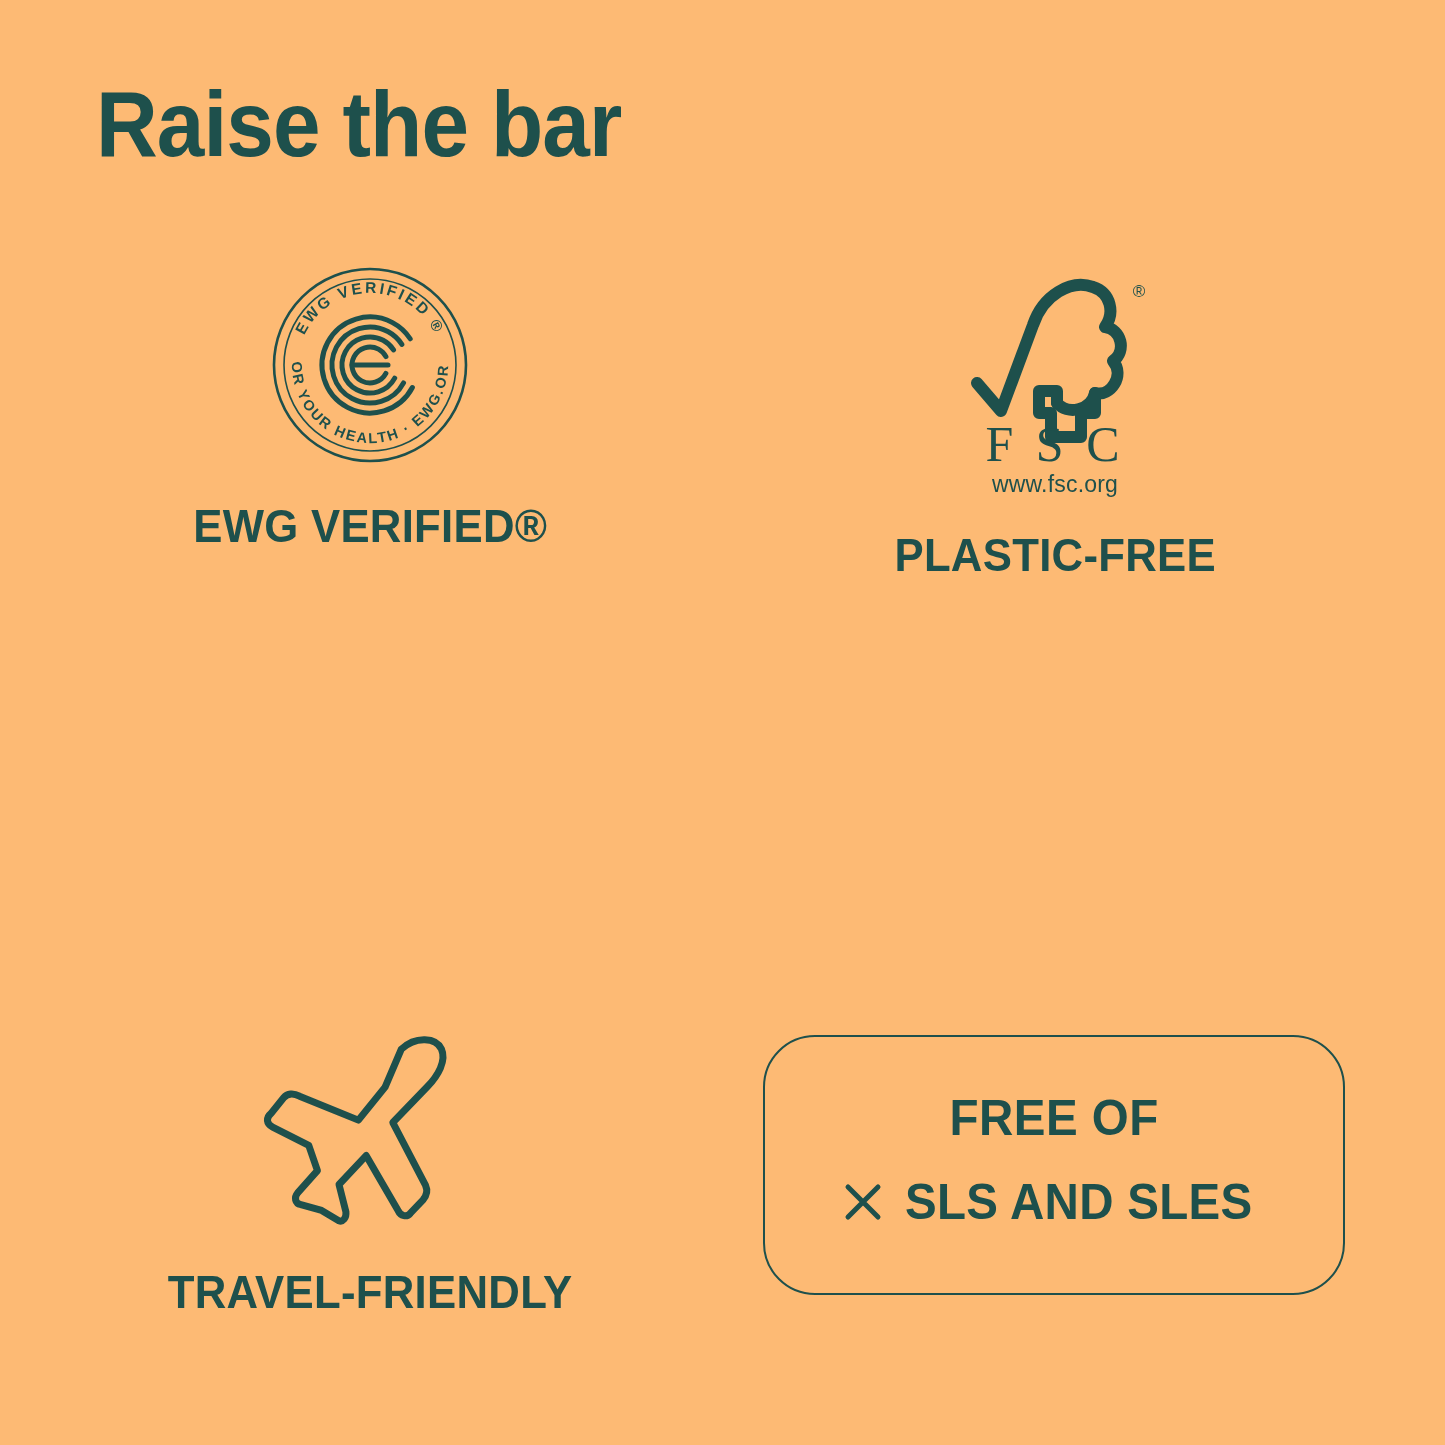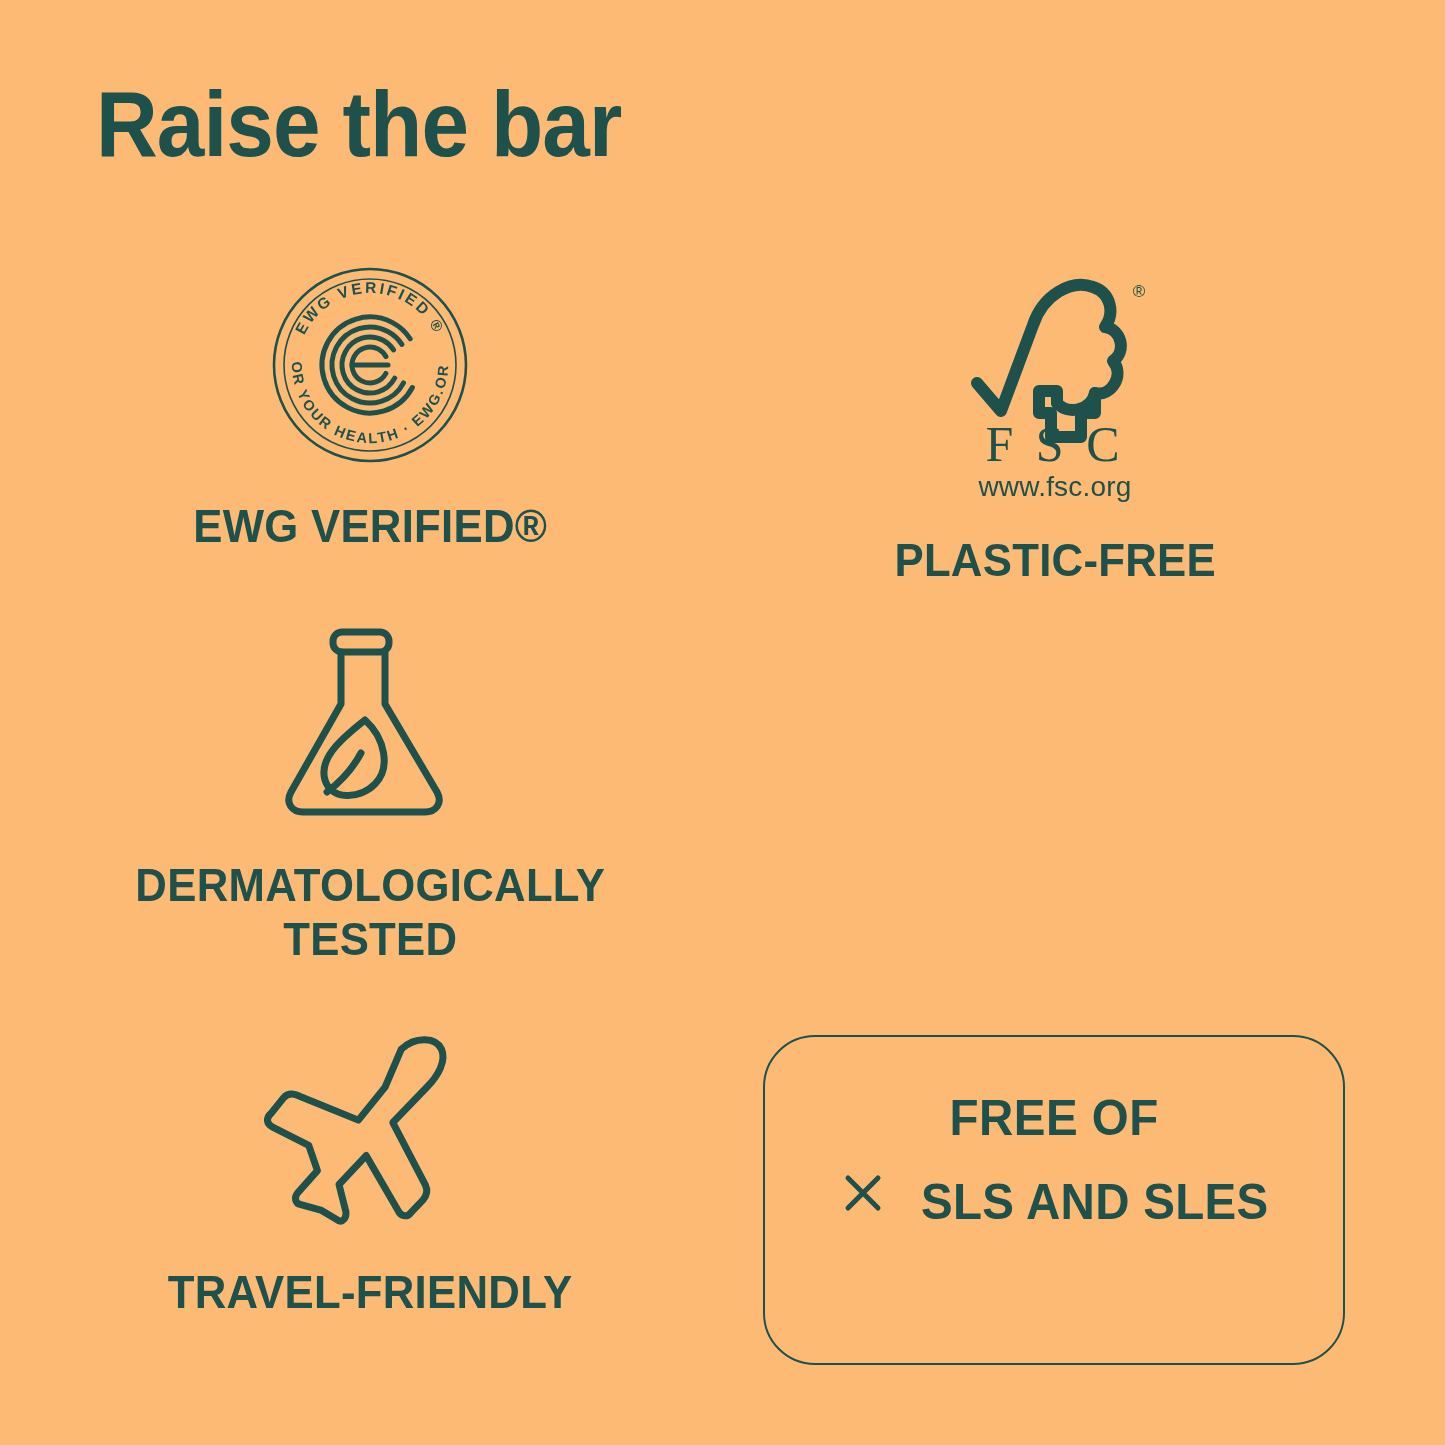--- a/index.html
+++ b/index.html
@@ -82,21 +82,21 @@
   .cell.r1 .cell-label { margin-top: 34px; }
   .cell.r2 .cell-label { margin-top: 38px; }
   .cell.r3 .cell-label { margin-top: 30px; }
 
   
   .freeof {
     position: absolute;
     left: 763px;
     top: 1035px;
     width: 582px;
-    height: 330px;
+    height: 260px;
     border: 2.5px solid #1e504c;
     border-radius: 52px;
     box-sizing: border-box;
     display: flex;
     flex-direction: column;
     align-items: center;
     padding-top: 52px;
   }
   .freeof-title {
     font-size: 50px;
@@ -108,22 +108,22 @@
   .freeof-list {
     margin-top: 26px;
     display: flex;
     flex-direction: column;
     gap: 8px;
     align-self: flex-start;
     margin-left: 78px;
   }
   .freeof-item {
     display: flex;
-    align-items: flex-start;
-    gap: 38px;
+    align-items: center;
+    gap: 22px;
   }
   .freeof-x {
     width: 40px;
     height: 40px;
     flex: 0 0 40px;
     display: block;
   }
   .freeof-text {
     font-size: 50px;
     font-weight: 700;
@@ -182,41 +182,24 @@
                      C 166 64 172 86 158 96
                      C 170 110 156 132 140 128
                      C 136 146 112 150 102 138"></path>
 
             <path d="M 102 138 L 102 126 L 84 126 L 84 148 L 96 148 L 96 172 L 126 172 L 126 148 L 140 148 L 140 128"></path>
           </g>
           <text x="184" y="32" font-family="'Liberation Sans', sans-serif" font-size="17" fill="#1e504c" text-anchor="middle">®</text>
           <text x="100" y="196" font-family="'Liberation Serif', serif" font-size="50" letter-spacing="5" fill="#1e504c" text-anchor="middle">F S C</text>
         </svg>
       </div>
-      <div style="font-size:28px; font-weight:400; margin-top:-4px; letter-spacing:0.2px;">www.fsc.org</div>
+      <div style="font-size:23px; font-weight:400; margin-top:-4px; letter-spacing:0.2px;">www.fsc.org</div>
       <div class="cell-label" style="margin-top:30px;">PLASTIC-FREE</div>
     </div>
 
-    <div class="cell c1 r2">
-      <div class="cell-icon">
-        <svg width="190" height="200" viewBox="0 0 190 200" aria-hidden="true">
-          <g fill="none" stroke="#1e504c" stroke-width="7" stroke-linejoin="round" stroke-linecap="round">
-
-            <rect x="58" y="12" width="56" height="20" rx="9"></rect>
-
-            <path d="M 66 32 L 66 84 L 16 172 C 10 183 17 192 28 192 L 150 192 C 161 192 168 183 162 172 L 110 84 L 110 32"></path>
-
-            <path d="M 90 100 C 62 122 44 140 50 160 C 56 180 84 180 100 164 C 116 148 110 118 90 100 Z"></path>
-            <path d="M 86 133 C 78 148 68 160 52 172"></path>
-          </g>
-        </svg>
-      </div>
-      <div class="cell-label">DERMATOLOGICALLY
-TESTED</div>
-    </div>
 
 
     <div class="cell c1 r3">
       <div class="cell-icon">
         <svg width="220" height="200" viewBox="0 0 220 200" aria-hidden="true">
           <g transform="rotate(-6 110 100)">
             <path d="M 150 18
                      C 166 6 186 10 190 22
                      C 194 34 184 48 172 58
                      L 134 90

